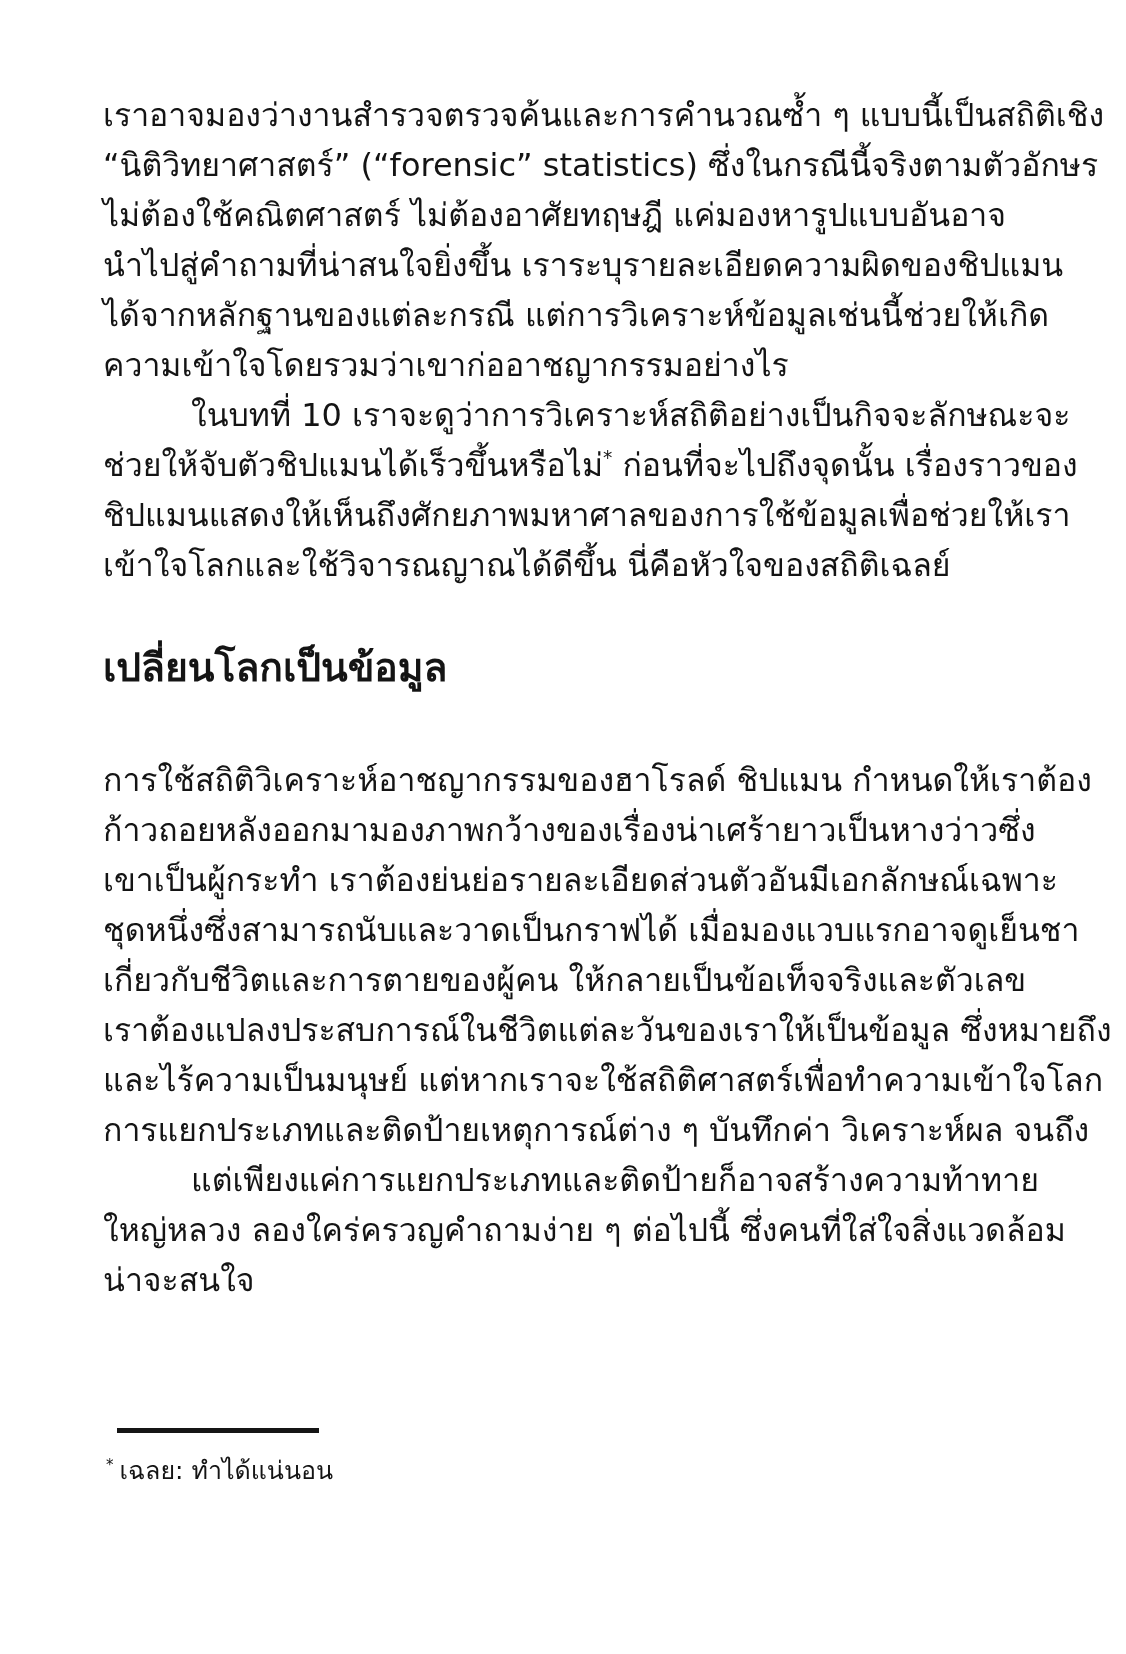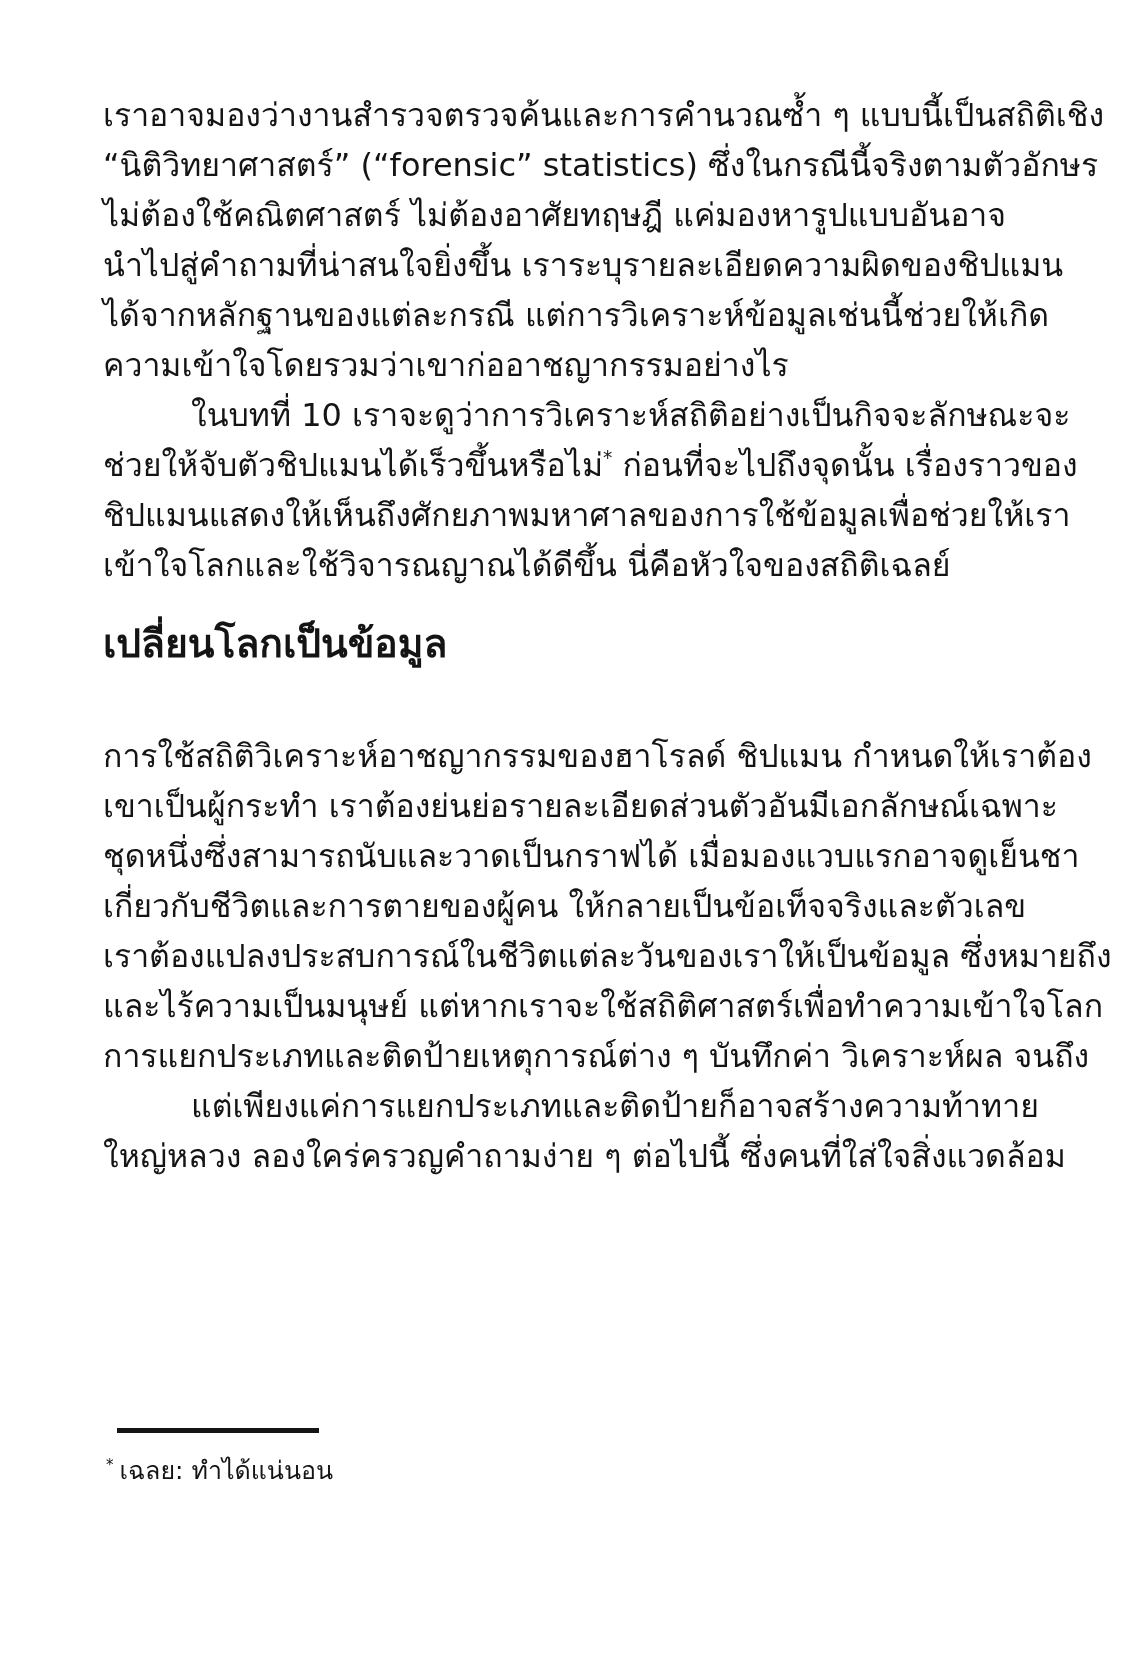--- a/index.html
+++ b/index.html
@@ -24,21 +24,21 @@
     height: 50px;
     line-height: 50px;
     white-space: nowrap;
   }
   .indent { padding-left: 88px; }
   .section-heading {
     font-weight: bold;
     font-size: 39px;
     height: 56px;
     line-height: 56px;
-    margin-top: 26px;
+    margin-top: 50px;
     margin-bottom: 59px;
     white-space: nowrap;
     font-family: Liberation Serif, serif;
   }
   sup.fn-mark {
     font-size: 58%;
     vertical-align: super;
     line-height: 0;
   }
   .footnote-rule {
@@ -103,31 +103,33 @@
       <div class="line indent">ในบทที่ 10 เราจะดูว่าการวิเคราะห์สถิติอย่างเป็นกิจจะลักษณะจะ</div>
       <div class="line"><span>ช่วยให้จับตัวชิปแมนได้เร็วขึ้นหรือไม่</span><sup class="fn-mark">*</sup><span> ก่อนที่จะไปถึงจุดนั้น เรื่องราวของ</span></div>
       <div class="line">ชิปแมนแสดงให้เห็นถึงศักยภาพมหาศาลของการใช้ข้อมูลเพื่อช่วยให้เรา</div>
       <div class="line">เข้าใจโลกและใช้วิจารณญาณได้ดีขึ้น นี่คือหัวใจของสถิติเฉลย์</div>
     </div>
 
     <div class="section-heading">เปลี่ยนโลกเป็นข้อมูล</div>
 
     <div class="para">
       <div class="line">การใช้สถิติวิเคราะห์อาชญากรรมของฮาโรลด์ ชิปแมน กำหนดให้เราต้อง</div>
+      <div class="line">ก้าวถอยหลังออกมามองภาพกว้างของเรื่องน่าเศร้ายาวเป็นหางว่าวซึ่ง</div>
       <div class="line">เขาเป็นผู้กระทำ เราต้องย่นย่อรายละเอียดส่วนตัวอันมีเอกลักษณ์เฉพาะ</div>
       <div class="line">ชุดหนึ่งซึ่งสามารถนับและวาดเป็นกราฟได้ เมื่อมองแวบแรกอาจดูเย็นชา</div>
       <div class="line">เกี่ยวกับชีวิตและการตายของผู้คน ให้กลายเป็นข้อเท็จจริงและตัวเลข</div>
       <div class="line">เราต้องแปลงประสบการณ์ในชีวิตแต่ละวันของเราให้เป็นข้อมูล ซึ่งหมายถึง</div>
       <div class="line">และไร้ความเป็นมนุษย์ แต่หากเราจะใช้สถิติศาสตร์เพื่อทำความเข้าใจโลก</div>
       <div class="line">การแยกประเภทและติดป้ายเหตุการณ์ต่าง ๆ บันทึกค่า วิเคราะห์ผล จนถึง</div>
     </div>
 
     <div class="para">
       <div class="line indent">แต่เพียงแค่การแยกประเภทและติดป้ายก็อาจสร้างความท้าทาย</div>
       <div class="line">ใหญ่หลวง ลองใคร่ครวญคำถามง่าย ๆ ต่อไปนี้ ซึ่งคนที่ใส่ใจสิ่งแวดล้อม</div>
+      <div class="line">น่าจะสนใจ</div>
     </div>
 
   </div>
 
   <div class="footnote-rule"></div>
 
   <div class="footnote">
     <span class="fn-marker">*</span><span>เฉลย: ทำได้แน่นอน</span>
   </div>
 

